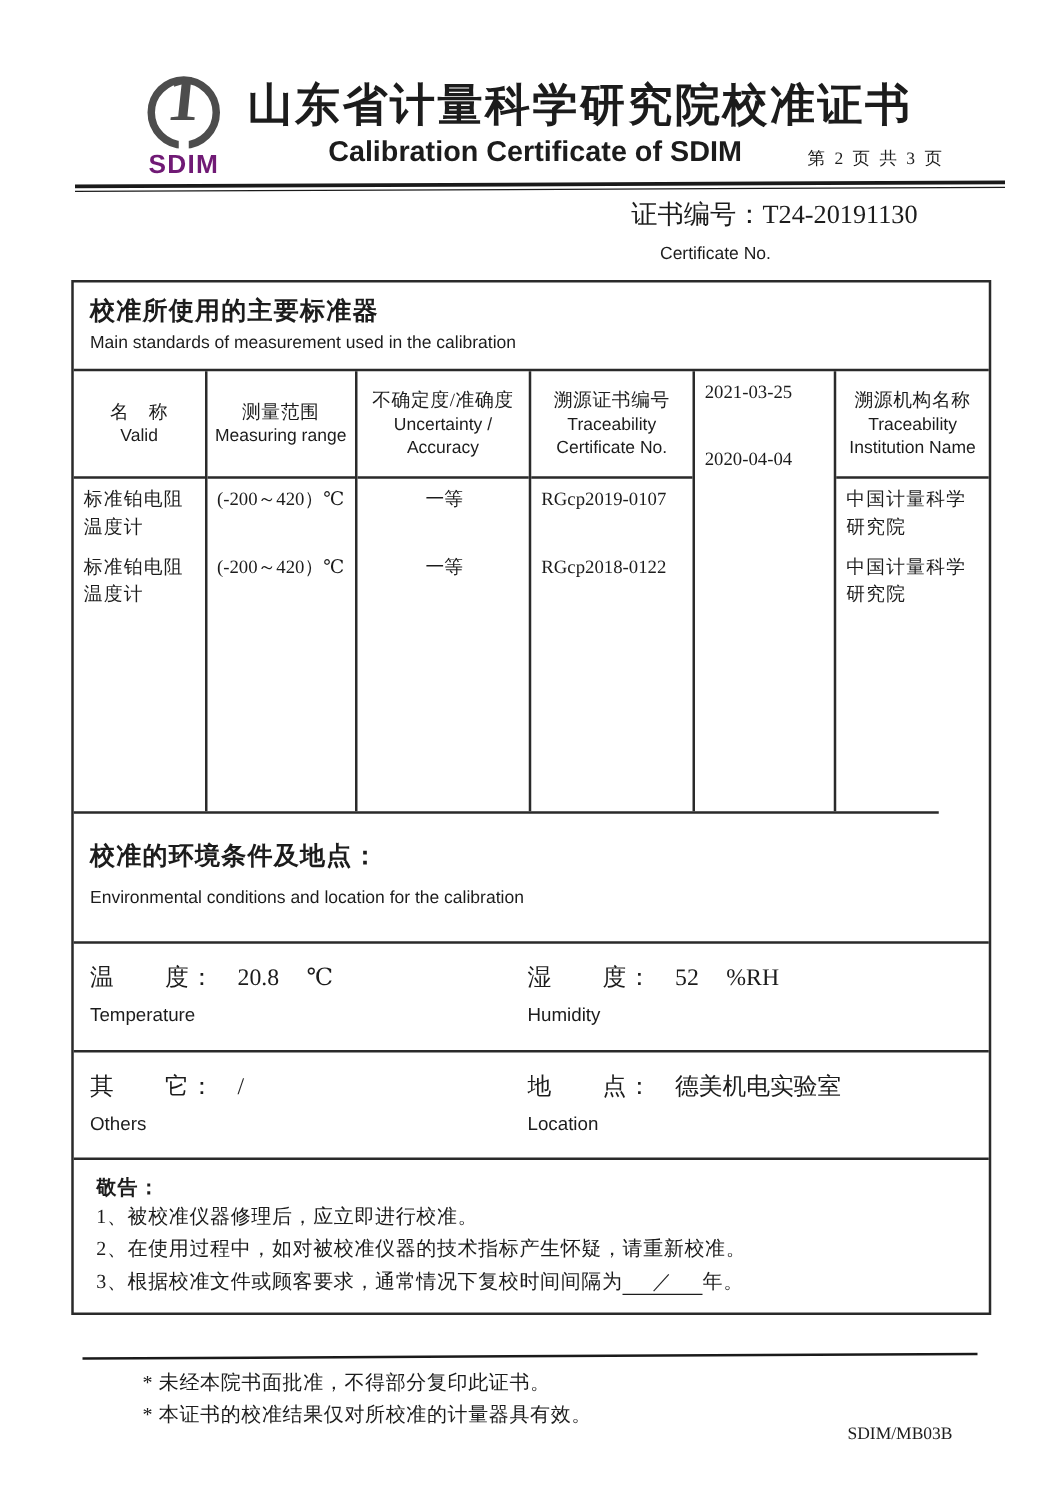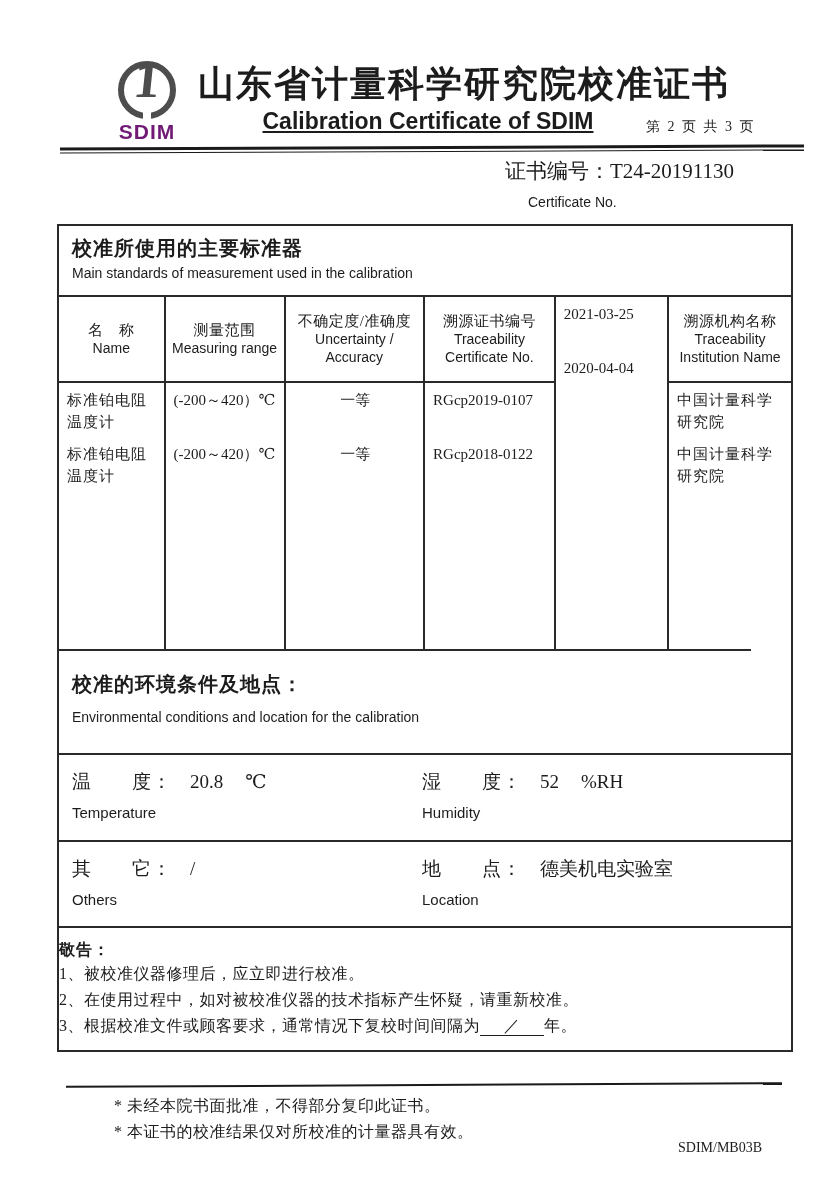--- a/index.html
+++ b/index.html
@@ -22,21 +22,20 @@
     transform:skewX(-6deg); text-align:center;
   }
   .logo-text { font:bold 21px "Liberation Sans","DejaVu Sans",sans-serif; letter-spacing:1px; color:#701a75; margin-top:-2px; }
   .title-cn {
     position:absolute; left:198px; top:60px; width:520px; text-align:center;
     font-size:36px; font-weight:600; letter-spacing:2px; white-space:nowrap;
   }
   .title-en {
     position:absolute; left:198px; top:108px; width:460px; text-align:center;
     font:bold 23px "Liberation Sans","DejaVu Sans",sans-serif;
-    text-decoration:underline;
   }
   .page-info { position:absolute; left:646px; top:118px; font-size:14px; letter-spacing:2px; white-space:nowrap; }
   .header-rule {
     position:absolute; left:60px; top:146px; width:744px; height:6px;
     border-top:3px solid #1a1a1a; border-bottom:1px solid #1a1a1a;
     transform:rotate(-0.25deg);
   }
   .cert-no { position:absolute; left:505px; top:157px; font-size:21px; white-space:nowrap; }
   .cert-no-en { position:absolute; left:528px; top:194px; font:14px "Liberation Sans","DejaVu Sans",sans-serif; }
 
@@ -72,21 +71,21 @@
   .row-b { position:absolute; left:0; top:614px; width:732px; height:86px; border-top:2px solid #2a2a2a; }
   .field { position:absolute; top:14px; }
   .f-left  { left:13px; }
   .f-right { left:363px; }
   .f-cn { font-size:19px; letter-spacing:1px; white-space:nowrap; }
   .f-val { font-size:19px; margin-left:18px; }
   .f-unit { font-size:19px; margin-left:22px; }
   .f-en { font:15px "Liberation Sans","DejaVu Sans",sans-serif; margin-top:9px; }
 
   
-  .notice { position:absolute; left:0; top:700px; width:732px; height:126px; border-top:2px solid #2a2a2a; padding:12px 0 0 0; }
+  .notice { position:absolute; left:0; top:700px; width:732px; height:126px; border-top:2px solid #2a2a2a; padding:12px 0 0 18px; }
   .notice-title { font-size:16px; font-weight:600; letter-spacing:1px; }
   .notice-item { font-size:16px; line-height:26px; letter-spacing:0.5px; }
   .blank-slash { display:inline-block; width:64px; border-bottom:1px solid #1c1c1c; text-align:center; line-height:18px; }
 
   
   .footer-rule { position:absolute; left:66px; top:1084px; width:716px; border-top:2px solid #1a1a1a; transform:rotate(-0.3deg); }
   .footer-note1 { position:absolute; left:114px; top:1096px; font-size:16px; letter-spacing:0.5px; }
   .footer-note2 { position:absolute; left:114px; top:1122px; font-size:16px; letter-spacing:0.5px; }
   .form-code { position:absolute; left:678px; top:1140px; font-size:14px; }
 </style>
@@ -117,21 +116,21 @@
   <div class="main-box">
 
     <div class="sec1-title-cn">校准所使用的主要标准器</div>
     <div class="sec1-title-en">Main standards of measurement used in the calibration</div>
 
     <div class="std-table">
 
       <div class="col c1">
         <div class="hd">
           <div class="hd-cn">名　称</div>
-          <div class="hd-en">Name</div>
+          <div class="hd-en">Valid</div>
         </div>
         <div class="bd">
           <div class="entry">标准铂电阻温度计</div>
           <div class="entry">标准铂电阻温度计</div>
         </div>
       </div>
 
       <div class="col c2">
         <div class="hd">
           <div class="hd-cn">测量范围</div>

